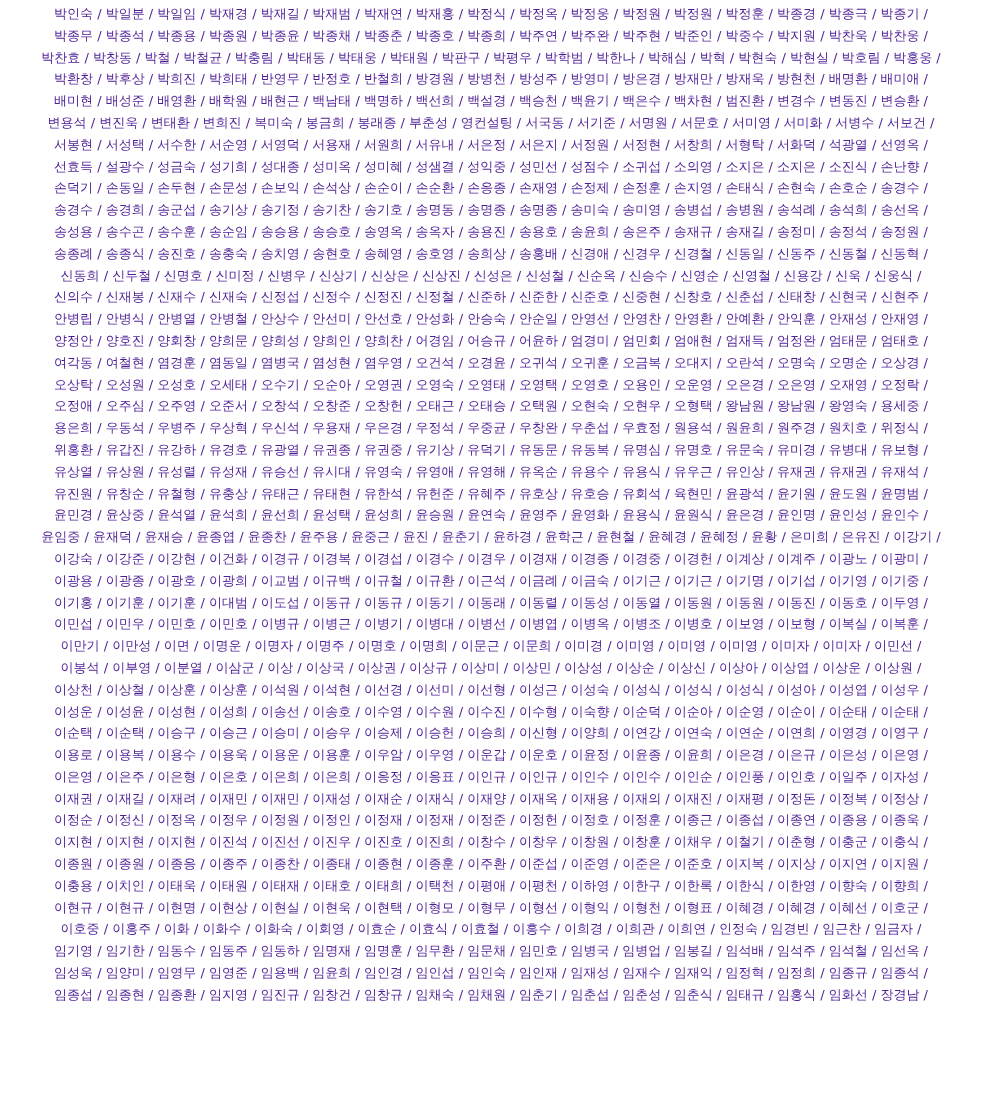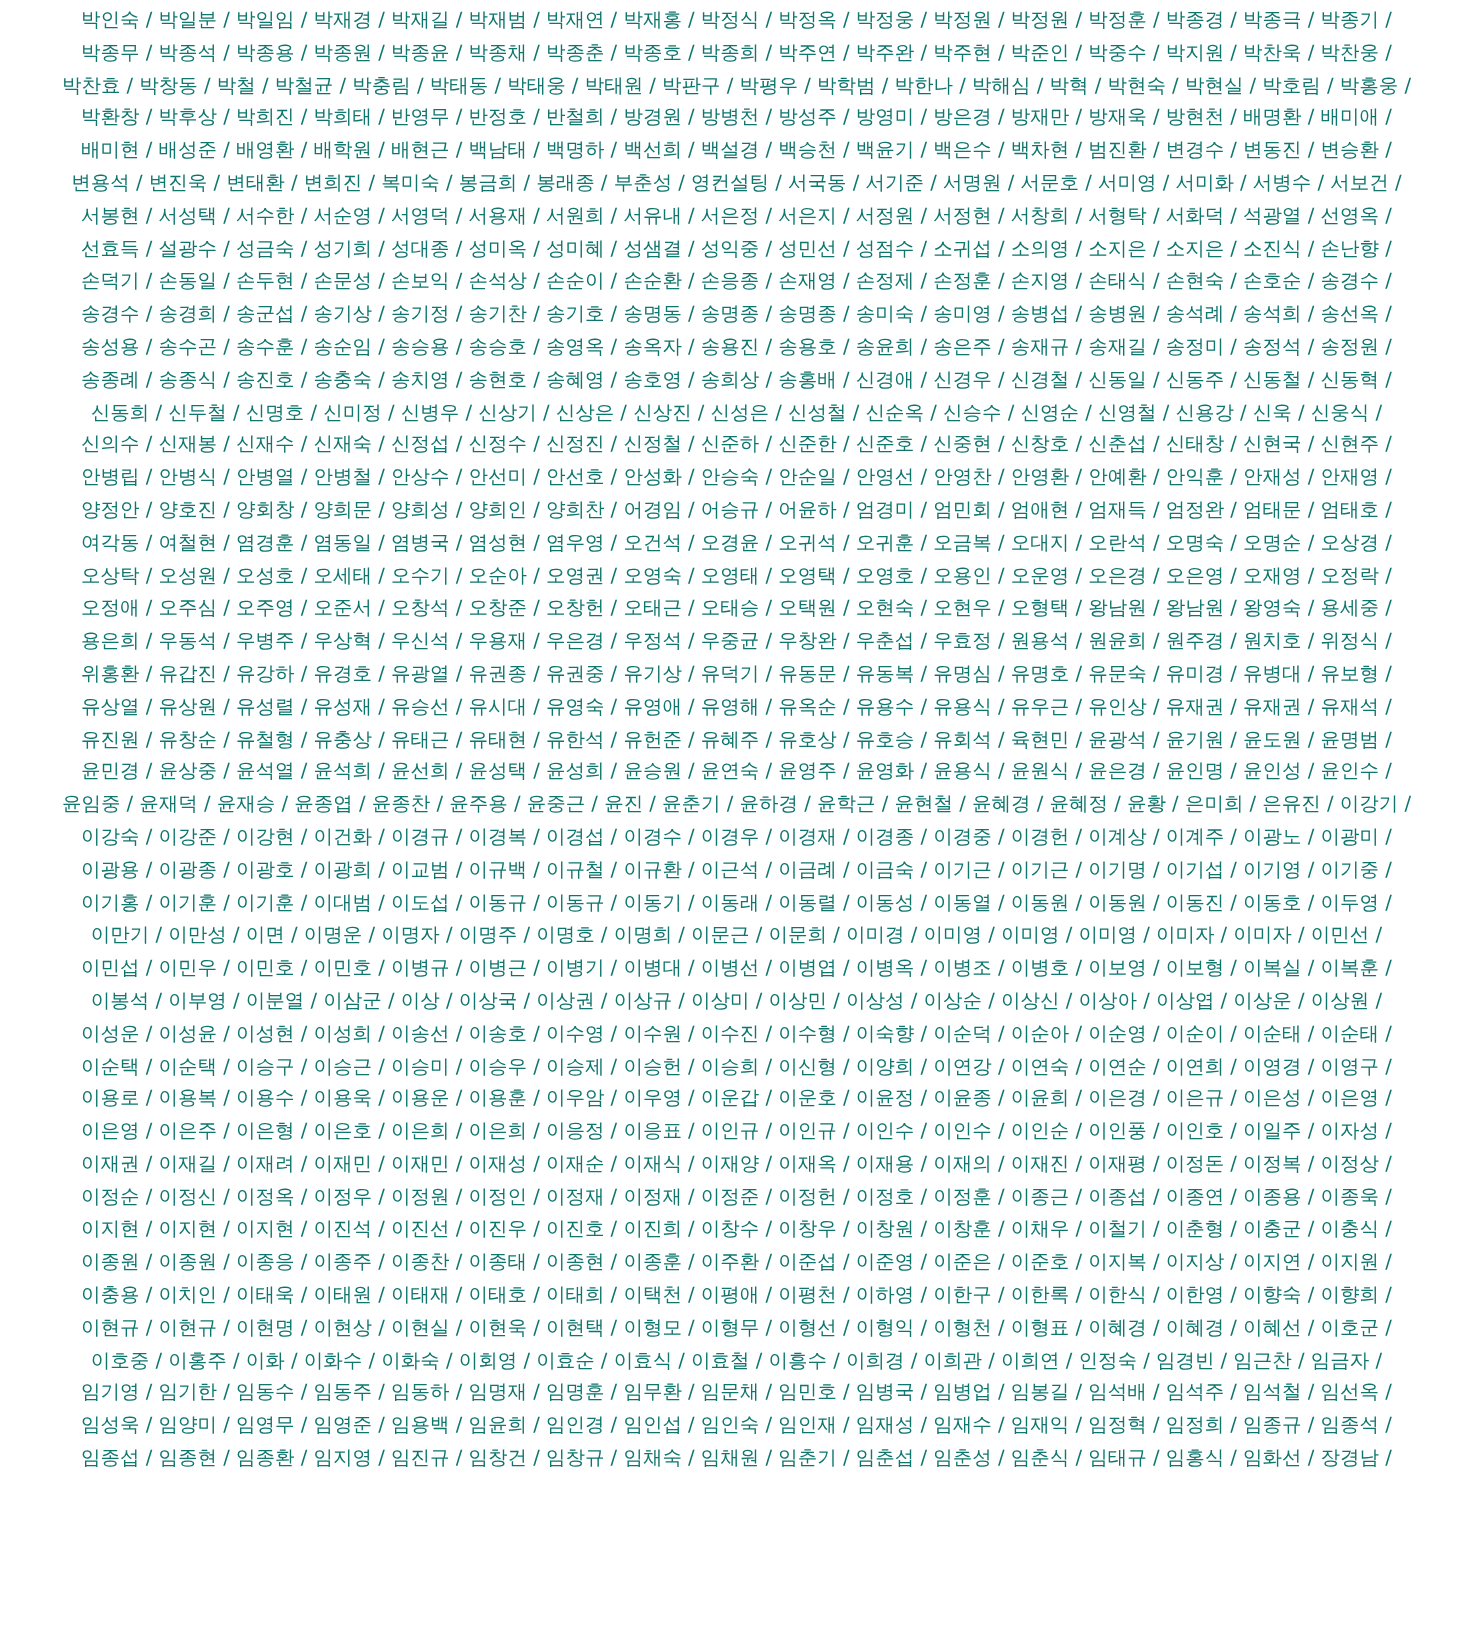--- a/index.html
+++ b/index.html
@@ -12,21 +12,21 @@
     height: 1101px;
     background: #ffffff;
     overflow: hidden;
     box-sizing: border-box;
     padding-top: 3px;
   }
   .credits {
     width: 100%;
     font-family: "DejaVu Sans", "Liberation Sans", sans-serif;
     font-size: 13px;
-    color: #0f766e;
+    color: #4c1d95;
   }
   .name-line {
     text-align: center;
     line-height: 21.8px;
     height: 21.8px;
     white-space: nowrap;
     font-weight: normal;
   }
 </style>
 </head>
@@ -55,23 +55,24 @@
       <div class="name-line">오정애 / 오주심 / 오주영 / 오준서 / 오창석 / 오창준 / 오창헌 / 오태근 / 오태승 / 오택원 / 오현숙 / 오현우 / 오형택 / 왕남원 / 왕남원 / 왕영숙 / 용세중 /</div>
       <div class="name-line">용은희 / 우동석 / 우병주 / 우상혁 / 우신석 / 우용재 / 우은경 / 우정석 / 우중균 / 우창완 / 우춘섭 / 우효정 / 원용석 / 원윤희 / 원주경 / 원치호 / 위정식 /</div>
       <div class="name-line">위홍환 / 유갑진 / 유강하 / 유경호 / 유광열 / 유권종 / 유권중 / 유기상 / 유덕기 / 유동문 / 유동복 / 유명심 / 유명호 / 유문숙 / 유미경 / 유병대 / 유보형 /</div>
       <div class="name-line">유상열 / 유상원 / 유성렬 / 유성재 / 유승선 / 유시대 / 유영숙 / 유영애 / 유영해 / 유옥순 / 유용수 / 유용식 / 유우근 / 유인상 / 유재권 / 유재권 / 유재석 /</div>
       <div class="name-line">유진원 / 유창순 / 유철형 / 유충상 / 유태근 / 유태현 / 유한석 / 유헌준 / 유혜주 / 유호상 / 유호승 / 유회석 / 육현민 / 윤광석 / 윤기원 / 윤도원 / 윤명범 /</div>
       <div class="name-line">윤민경 / 윤상중 / 윤석열 / 윤석희 / 윤선희 / 윤성택 / 윤성희 / 윤승원 / 윤연숙 / 윤영주 / 윤영화 / 윤용식 / 윤원식 / 윤은경 / 윤인명 / 윤인성 / 윤인수 /</div>
       <div class="name-line">윤임중 / 윤재덕 / 윤재승 / 윤종엽 / 윤종찬 / 윤주용 / 윤중근 / 윤진 / 윤춘기 / 윤하경 / 윤학근 / 윤현철 / 윤혜경 / 윤혜정 / 윤황 / 은미희 / 은유진 / 이강기 /</div>
       <div class="name-line">이강숙 / 이강준 / 이강현 / 이건화 / 이경규 / 이경복 / 이경섭 / 이경수 / 이경우 / 이경재 / 이경종 / 이경중 / 이경헌 / 이계상 / 이계주 / 이광노 / 이광미 /</div>
       <div class="name-line">이광용 / 이광종 / 이광호 / 이광희 / 이교범 / 이규백 / 이규철 / 이규환 / 이근석 / 이금례 / 이금숙 / 이기근 / 이기근 / 이기명 / 이기섭 / 이기영 / 이기중 /</div>
       <div class="name-line">이기홍 / 이기훈 / 이기훈 / 이대범 / 이도섭 / 이동규 / 이동규 / 이동기 / 이동래 / 이동렬 / 이동성 / 이동열 / 이동원 / 이동원 / 이동진 / 이동호 / 이두영 /</div>
+      <div class="name-line">이민섭 / 이민우 / 이민호 / 이민호 / 이병규 / 이병근 / 이병기 / 이병대 / 이병선 / 이병엽 / 이병옥 / 이병조 / 이병호 / 이보영 / 이보형 / 이복실 / 이복훈 /</div>
       <div class="name-line">이만기 / 이만성 / 이면 / 이명운 / 이명자 / 이명주 / 이명호 / 이명희 / 이문근 / 이문희 / 이미경 / 이미영 / 이미영 / 이미영 / 이미자 / 이미자 / 이민선 /</div>
-      <div class="name-line">이민섭 / 이민우 / 이민호 / 이민호 / 이병규 / 이병근 / 이병기 / 이병대 / 이병선 / 이병엽 / 이병옥 / 이병조 / 이병호 / 이보영 / 이보형 / 이복실 / 이복훈 /</div>
       <div class="name-line">이봉석 / 이부영 / 이분열 / 이삼군 / 이상 / 이상국 / 이상권 / 이상규 / 이상미 / 이상민 / 이상성 / 이상순 / 이상신 / 이상아 / 이상엽 / 이상운 / 이상원 /</div>
+      <div class="name-line">이상천 / 이상철 / 이상훈 / 이상훈 / 이석원 / 이석현 / 이선경 / 이선미 / 이선형 / 이성근 / 이성숙 / 이성식 / 이성식 / 이성식 / 이성아 / 이성엽 / 이성우 /</div>
       <div class="name-line">이성운 / 이성윤 / 이성현 / 이성희 / 이송선 / 이송호 / 이수영 / 이수원 / 이수진 / 이수형 / 이숙향 / 이순덕 / 이순아 / 이순영 / 이순이 / 이순태 / 이순태 /</div>
       <div class="name-line">이순택 / 이순택 / 이승구 / 이승근 / 이승미 / 이승우 / 이승제 / 이승헌 / 이승희 / 이신형 / 이양희 / 이연강 / 이연숙 / 이연순 / 이연희 / 이영경 / 이영구 /</div>
       <div class="name-line">이용로 / 이용복 / 이용수 / 이용욱 / 이용운 / 이용훈 / 이우암 / 이우영 / 이운갑 / 이운호 / 이윤정 / 이윤종 / 이윤희 / 이은경 / 이은규 / 이은성 / 이은영 /</div>
       <div class="name-line">이은영 / 이은주 / 이은형 / 이은호 / 이은희 / 이은희 / 이응정 / 이응표 / 이인규 / 이인규 / 이인수 / 이인수 / 이인순 / 이인풍 / 이인호 / 이일주 / 이자성 /</div>
       <div class="name-line">이재권 / 이재길 / 이재려 / 이재민 / 이재민 / 이재성 / 이재순 / 이재식 / 이재양 / 이재옥 / 이재용 / 이재의 / 이재진 / 이재평 / 이정돈 / 이정복 / 이정상 /</div>
       <div class="name-line">이정순 / 이정신 / 이정옥 / 이정우 / 이정원 / 이정인 / 이정재 / 이정재 / 이정준 / 이정헌 / 이정호 / 이정훈 / 이종근 / 이종섭 / 이종연 / 이종용 / 이종욱 /</div>
       <div class="name-line">이지현 / 이지현 / 이지현 / 이진석 / 이진선 / 이진우 / 이진호 / 이진희 / 이창수 / 이창우 / 이창원 / 이창훈 / 이채우 / 이철기 / 이춘형 / 이충군 / 이충식 /</div>
       <div class="name-line">이종원 / 이종원 / 이종응 / 이종주 / 이종찬 / 이종태 / 이종현 / 이종훈 / 이주환 / 이준섭 / 이준영 / 이준은 / 이준호 / 이지복 / 이지상 / 이지연 / 이지원 /</div>
       <div class="name-line">이충용 / 이치인 / 이태욱 / 이태원 / 이태재 / 이태호 / 이태희 / 이택천 / 이평애 / 이평천 / 이하영 / 이한구 / 이한록 / 이한식 / 이한영 / 이향숙 / 이향희 /</div>
       <div class="name-line">이현규 / 이현규 / 이현명 / 이현상 / 이현실 / 이현욱 / 이현택 / 이형모 / 이형무 / 이형선 / 이형익 / 이형천 / 이형표 / 이혜경 / 이혜경 / 이혜선 / 이호군 /</div>

